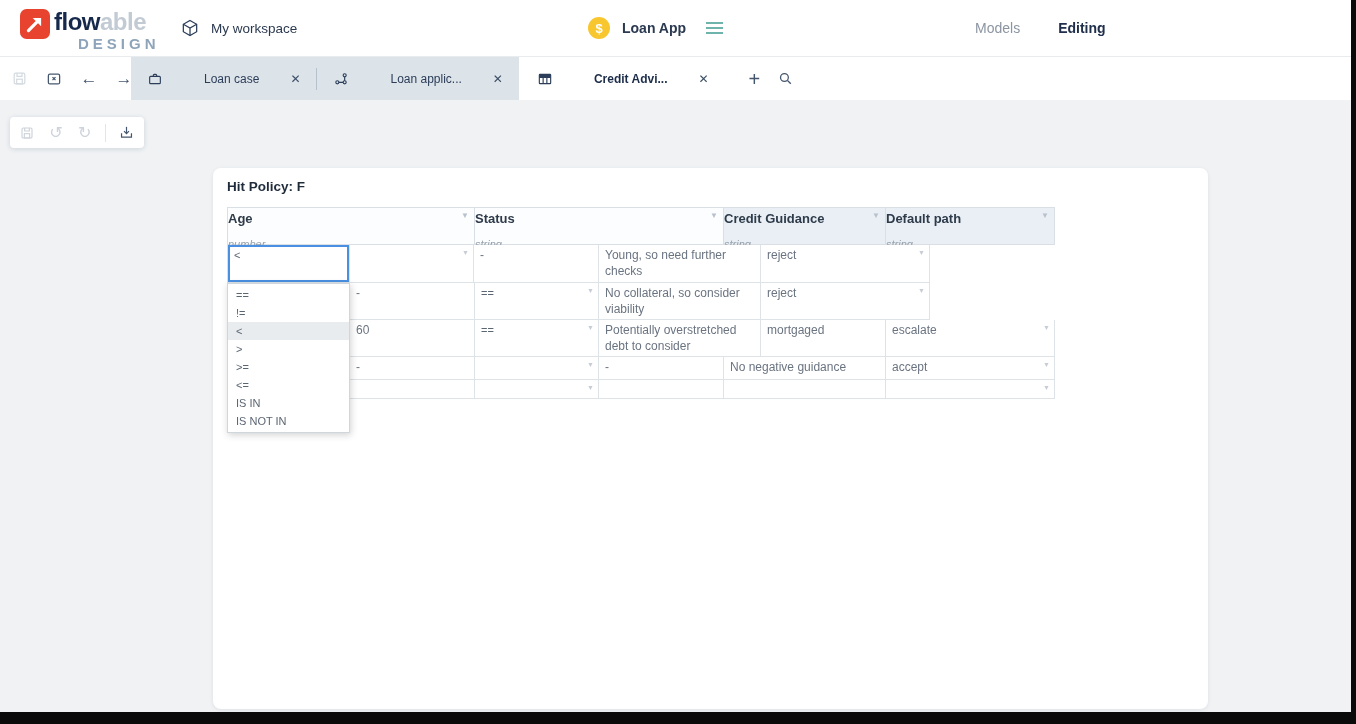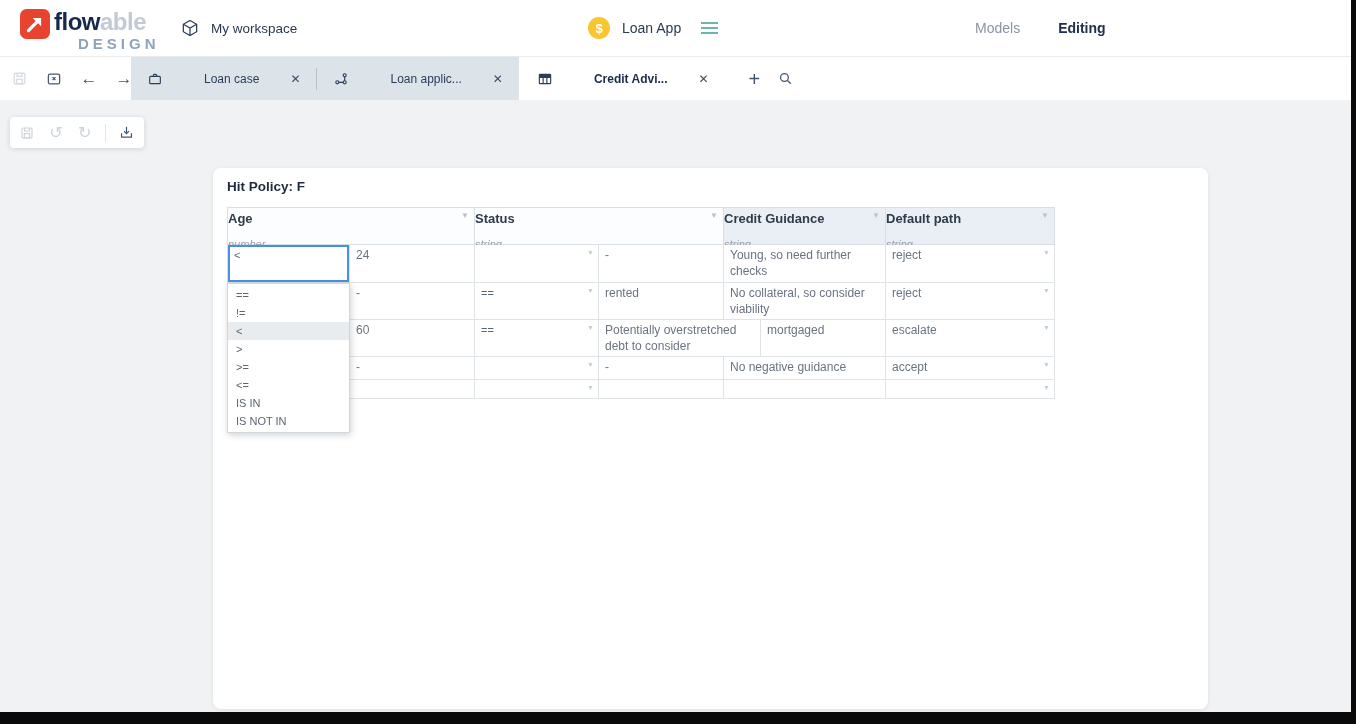--- a/index.html
+++ b/index.html
@@ -24,21 +24,21 @@
   .wordmark { font-size:24px; font-weight:700; letter-spacing:-0.5px; line-height:25px; }
   .wordmark .flow { color:#16294b; }
   .wordmark .able { color:#c2cbd4; }
   .design { font-size:15px; color:#8da4bb; letter-spacing:4px; font-weight:600; margin-top:1px; margin-left:24px; }
 
   .workspace { position:absolute; left:180px; top:0; height:56px; display:flex; align-items:center; gap:11px; cursor:pointer; }
   .workspace-label { font-size:13.5px; color:#2b3a50; font-weight:500; }
 
   .app-center { position:absolute; left:588px; top:0; height:56px; display:flex; align-items:center; gap:12px; }
   .coin { width:22px; height:22px; border-radius:50%; background:#f8c62e; color:#fff; font-size:13px; font-weight:700; display:flex; align-items:center; justify-content:center; }
-  .app-name { font-size:14px; color:#2b3a50; font-weight:400; }
+  .app-name { font-size:14px; color:#2b3a50; font-weight:700; }
   .hamburger { display:flex; flex-direction:column; gap:3px; margin-left:6px; cursor:pointer; padding:4px 2px; }
   .hamburger span { display:block; width:17px; height:2px; background:#6fb3ad; }
 
   .top-right { position:absolute; left:975px; top:0; height:56px; display:flex; align-items:center; gap:38px; }
   .models-link { font-size:14px; color:#8b95a2; cursor:pointer; }
   .editing-label { font-size:14px; font-weight:700; color:#202f4b; cursor:pointer; }
 
   
   .tabrow { position:absolute; left:0; top:57px; width:1351px; height:43px; background:#fff; z-index:9; }
   .nav-icons { position:absolute; left:8px; top:0; height:43px; display:flex; align-items:center; gap:13px; }
@@ -226,32 +226,30 @@
         </div>
         <div class="hcell h6 output">
           <div class="hname">Default path</div>
           <div class="htype">string</div>
           <span class="tri">▼</span>
         </div>
       </div>
 
       <div class="trow r1">
         <div class="cell c1 op focused"><span>&lt;</span></div>
-        <div class="cell c2"><span>24</span></div>
         <div class="cell c3 op"><span></span><span class="tri">▼</span></div>
         <div class="cell c4"><span>-</span></div>
         <div class="cell c5"><span>Young, so need further checks</span></div>
         <div class="cell c6"><span>reject</span><span class="tri">▼</span></div>
       </div>
 
       <div class="trow r2">
         <div class="cell c1 op"><span></span></div>
         <div class="cell c2"><span>-</span></div>
         <div class="cell c3 op"><span>==</span><span class="tri">▼</span></div>
-        <div class="cell c4"><span>rented</span></div>
         <div class="cell c5"><span>No collateral, so consider viability</span></div>
         <div class="cell c6"><span>reject</span><span class="tri">▼</span></div>
       </div>
 
       <div class="trow r3">
         <div class="cell c1 op"><span></span></div>
         <div class="cell c2"><span>60</span></div>
         <div class="cell c3 op"><span>==</span><span class="tri">▼</span></div>
         <div class="cell c5"><span>Potentially overstretched debt to consider</span></div>
         <div class="cell c4"><span>mortgaged</span></div>

